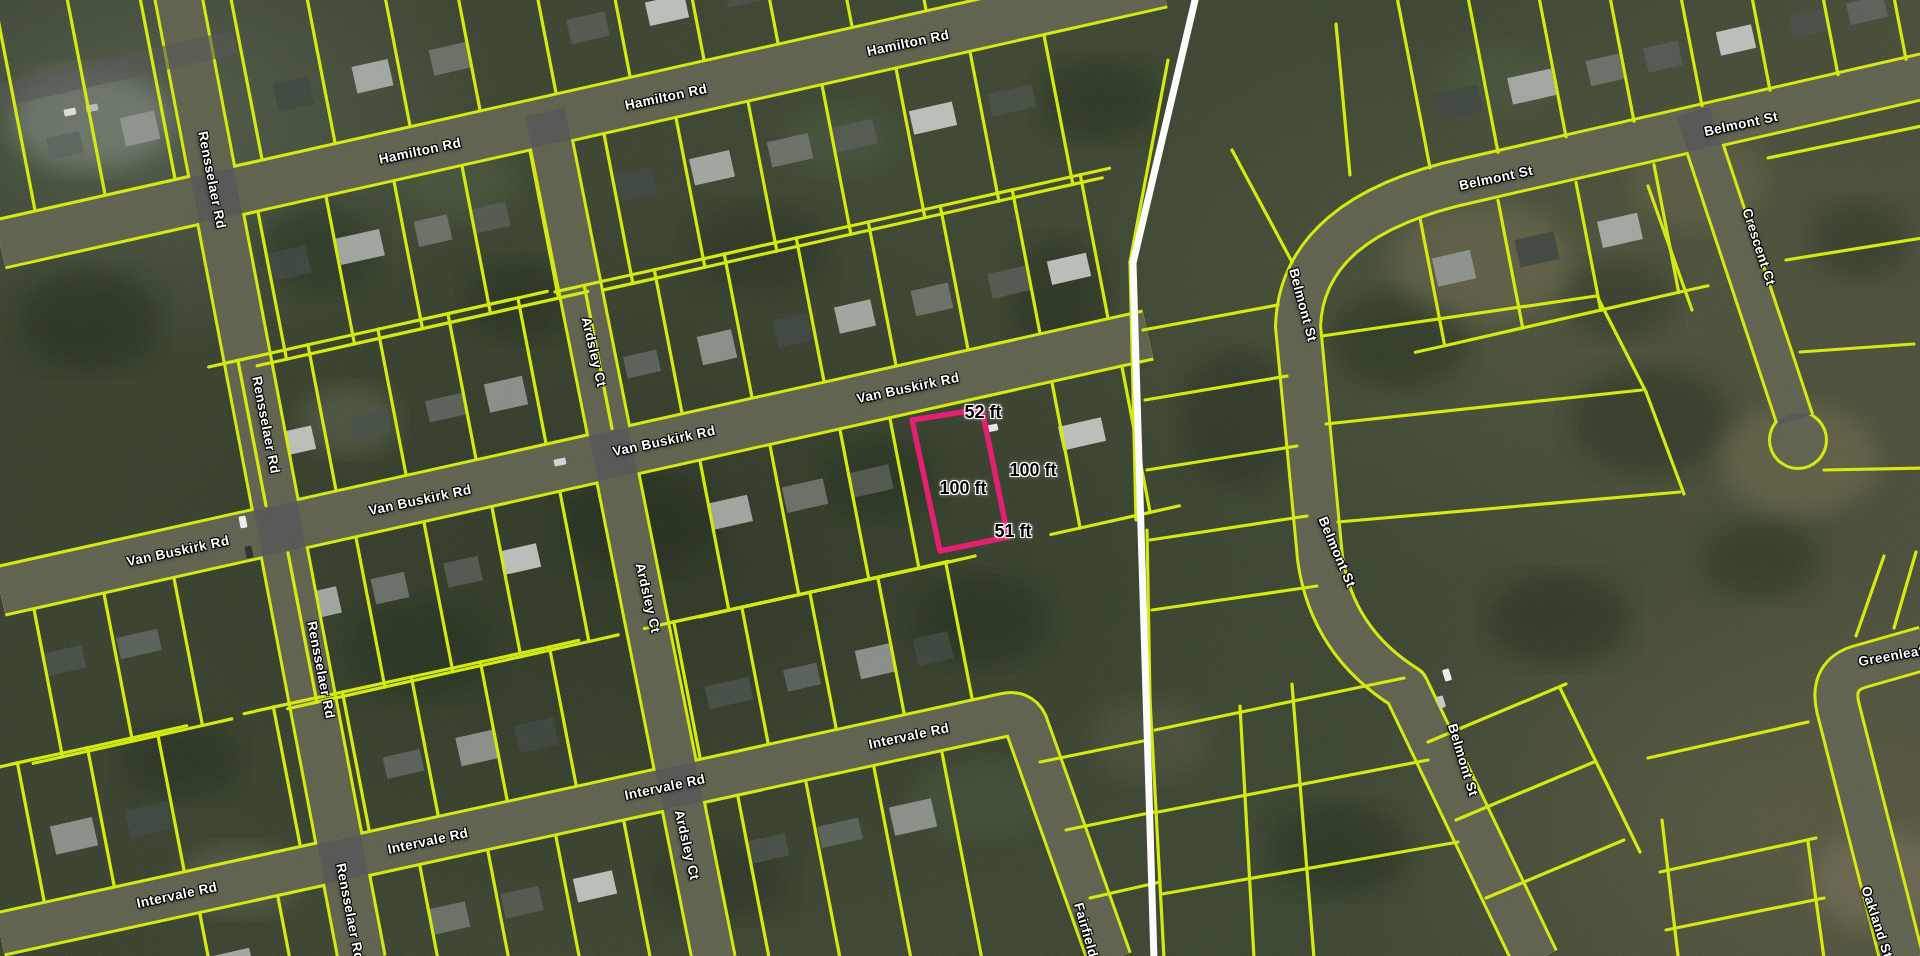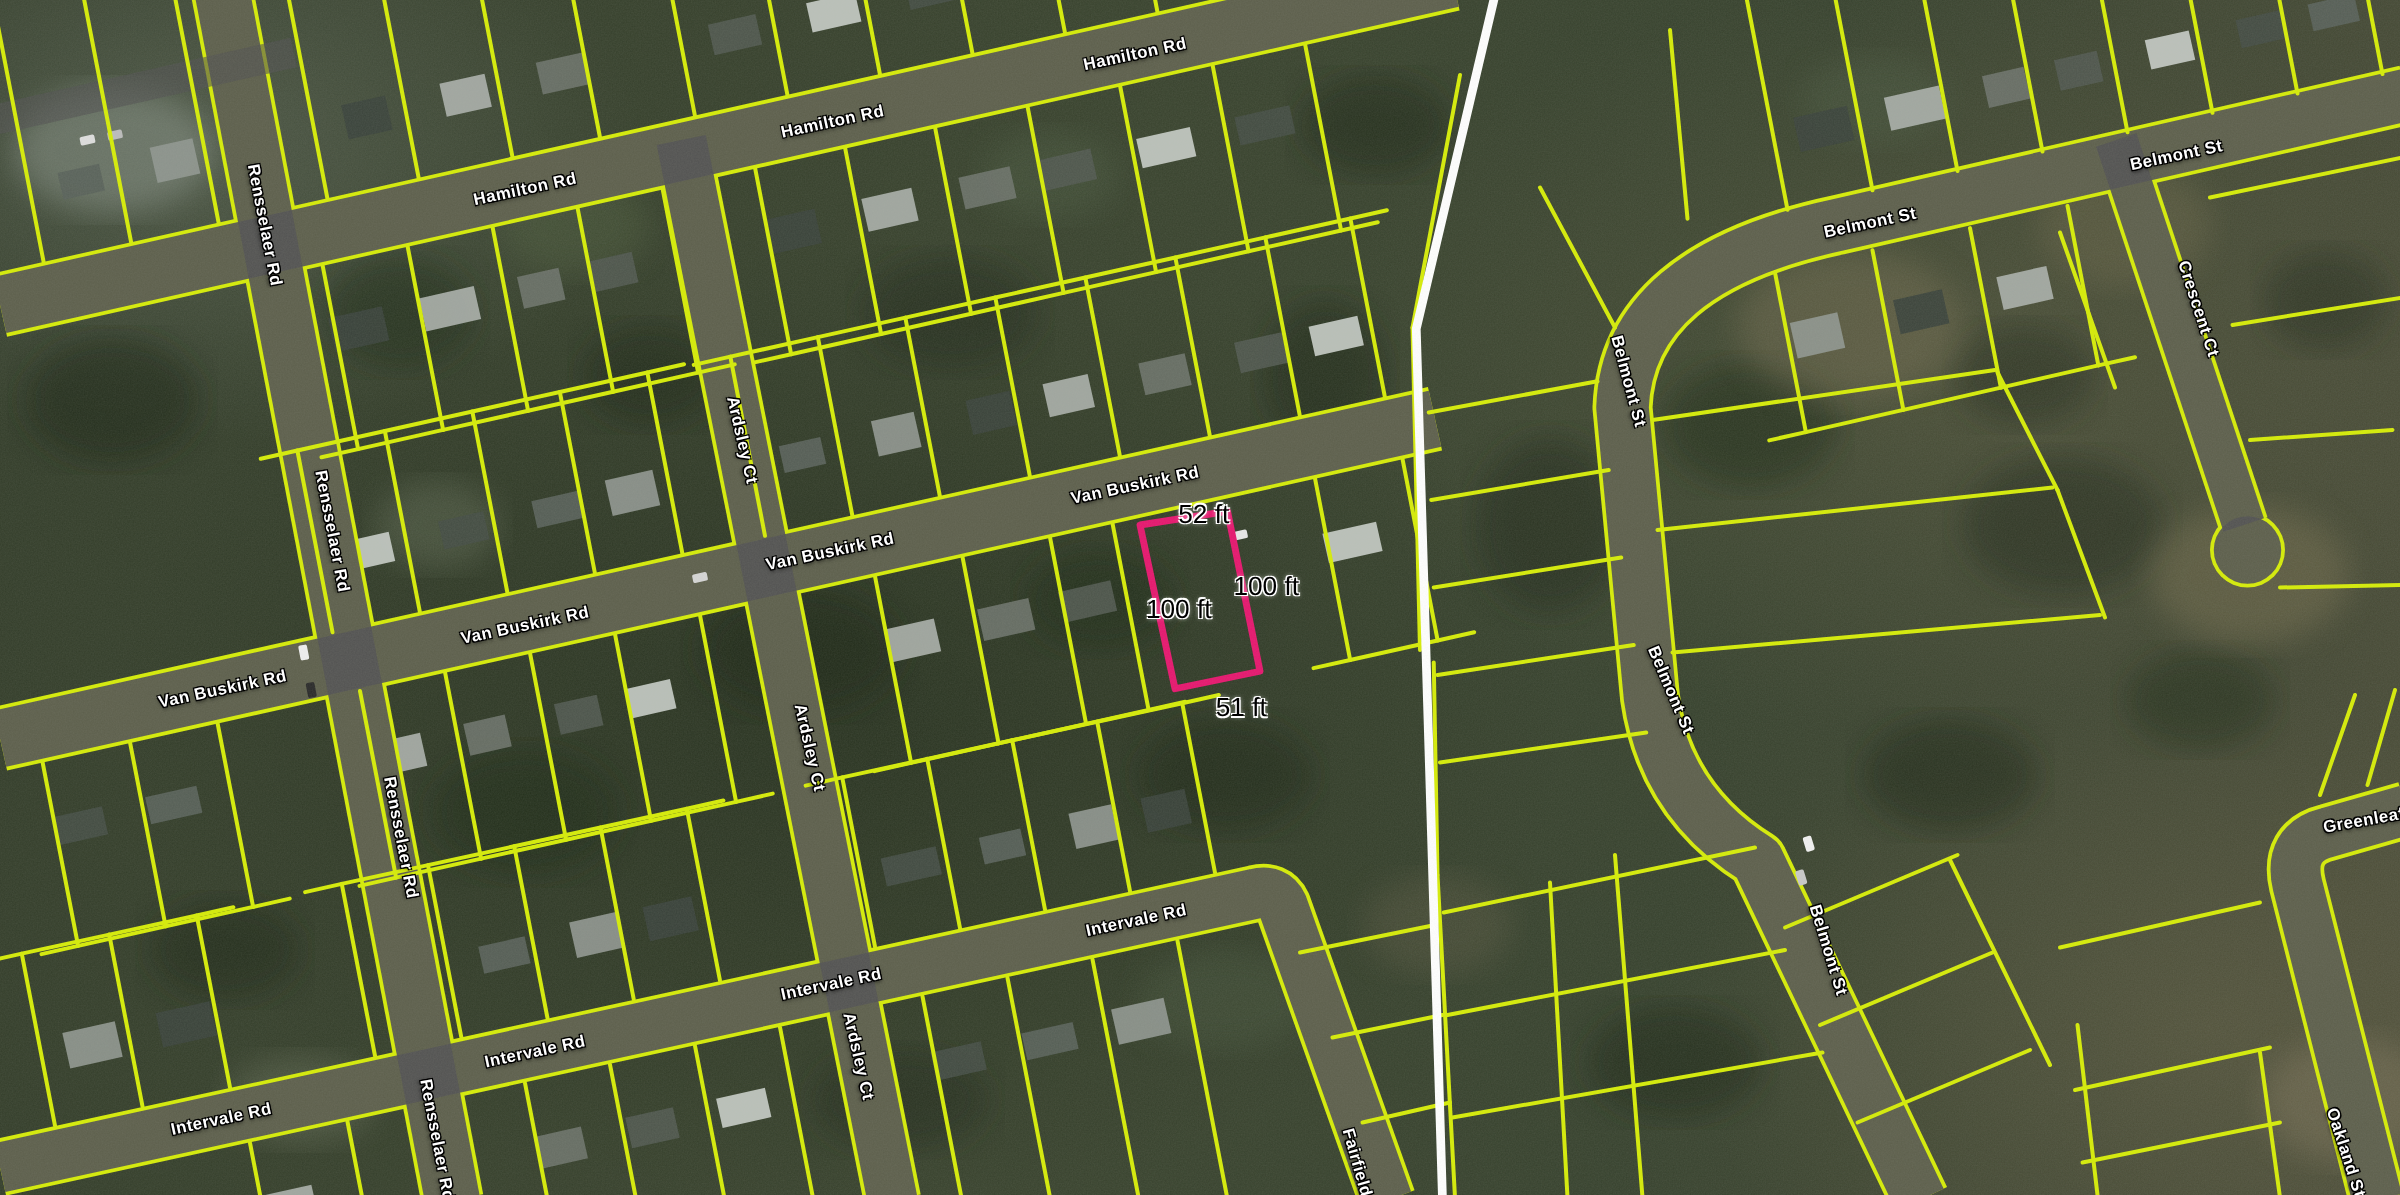--- a/index.html
+++ b/index.html
@@ -14,22 +14,23 @@
       linear-gradient(100deg,#333d2a 0%,#39432e 45%,#45493500 70%,#4a4c38 100%);
     font-family:"Liberation Sans",sans-serif;
   }
   svg.layer{position:absolute;left:0;top:0;}
   .st-label{
     position:absolute;color:#fff;font-weight:700;font-size:13.5px;letter-spacing:.4px;
     white-space:nowrap;pointer-events:none;
     text-shadow:1px 1px 0 #000,-1px -1px 0 #000,1px -1px 0 #000,-1px 1px 0 #000,0 2px 3px rgba(0,0,0,.65);
   }
   .dim-label{
-    position:absolute;color:#000;font-weight:400;font-size:21px;white-space:nowrap;pointer-events:none;
+    position:absolute;color:#000;font-weight:700;font-size:18px;white-space:nowrap;pointer-events:none;
     text-shadow:1px 1px 0 #fff,-1px -1px 0 #fff,1px -1px 0 #fff,-1px 1px 0 #fff,0 0 4px #fff;
+    margin-left:20px;
   }
 </style>
 </head>
 <body>
 
 <div class="map">
   <svg class="layer" id="mapsvg" width="1920" height="956" viewBox="0 0 1920 956">
     <defs>
       <filter id="blur">
           <feGaussianBlur stdDeviation="12"></feGaussianBlur>
@@ -345,15 +346,15 @@
       <div class="st-label" style="left: 1741px; top: 124px; transform: translate(-50%, -50%) rotate(-12deg);">Belmont St</div>
       <div class="st-label" style="left: 1303px; top: 305px; transform: translate(-50%, -50%) rotate(75deg);">Belmont St</div>
       <div class="st-label" style="left: 1337px; top: 552px; transform: translate(-50%, -50%) rotate(67deg);">Belmont St</div>
       <div class="st-label" style="left: 1463px; top: 760px; transform: translate(-50%, -50%) rotate(73deg);">Belmont St</div>
       <div class="st-label" style="left: 1759px; top: 247px; transform: translate(-50%, -50%) rotate(72deg);">Crescent Ct</div>
       <div class="st-label" style="left: 1891px; top: 656px; transform: translate(-50%, -50%) rotate(-10deg);">Greenleaf</div>
       <div class="st-label" style="left: 1877px; top: 922px; transform: translate(-50%, -50%) rotate(72deg);">Oakland St</div>
       <div class="dim-label" style="left: 963px; top: 412px; transform: translate(-50%, -50%);">52 ft</div>
       <div class="dim-label" style="left: 1013px; top: 470px; transform: translate(-50%, -50%);">100 ft</div>
       <div class="dim-label" style="left: 943px; top: 488px; transform: translate(-50%, -50%);">100 ft</div>
-      <div class="dim-label" style="left: 993px; top: 567px; transform: translate(-50%, -50%);">51 ft</div>
+      <div class="dim-label" style="left: 993px; top: 531px; transform: translate(-50%, -50%);">51 ft</div>
     </div>
 </div>
 
 </body></html>

